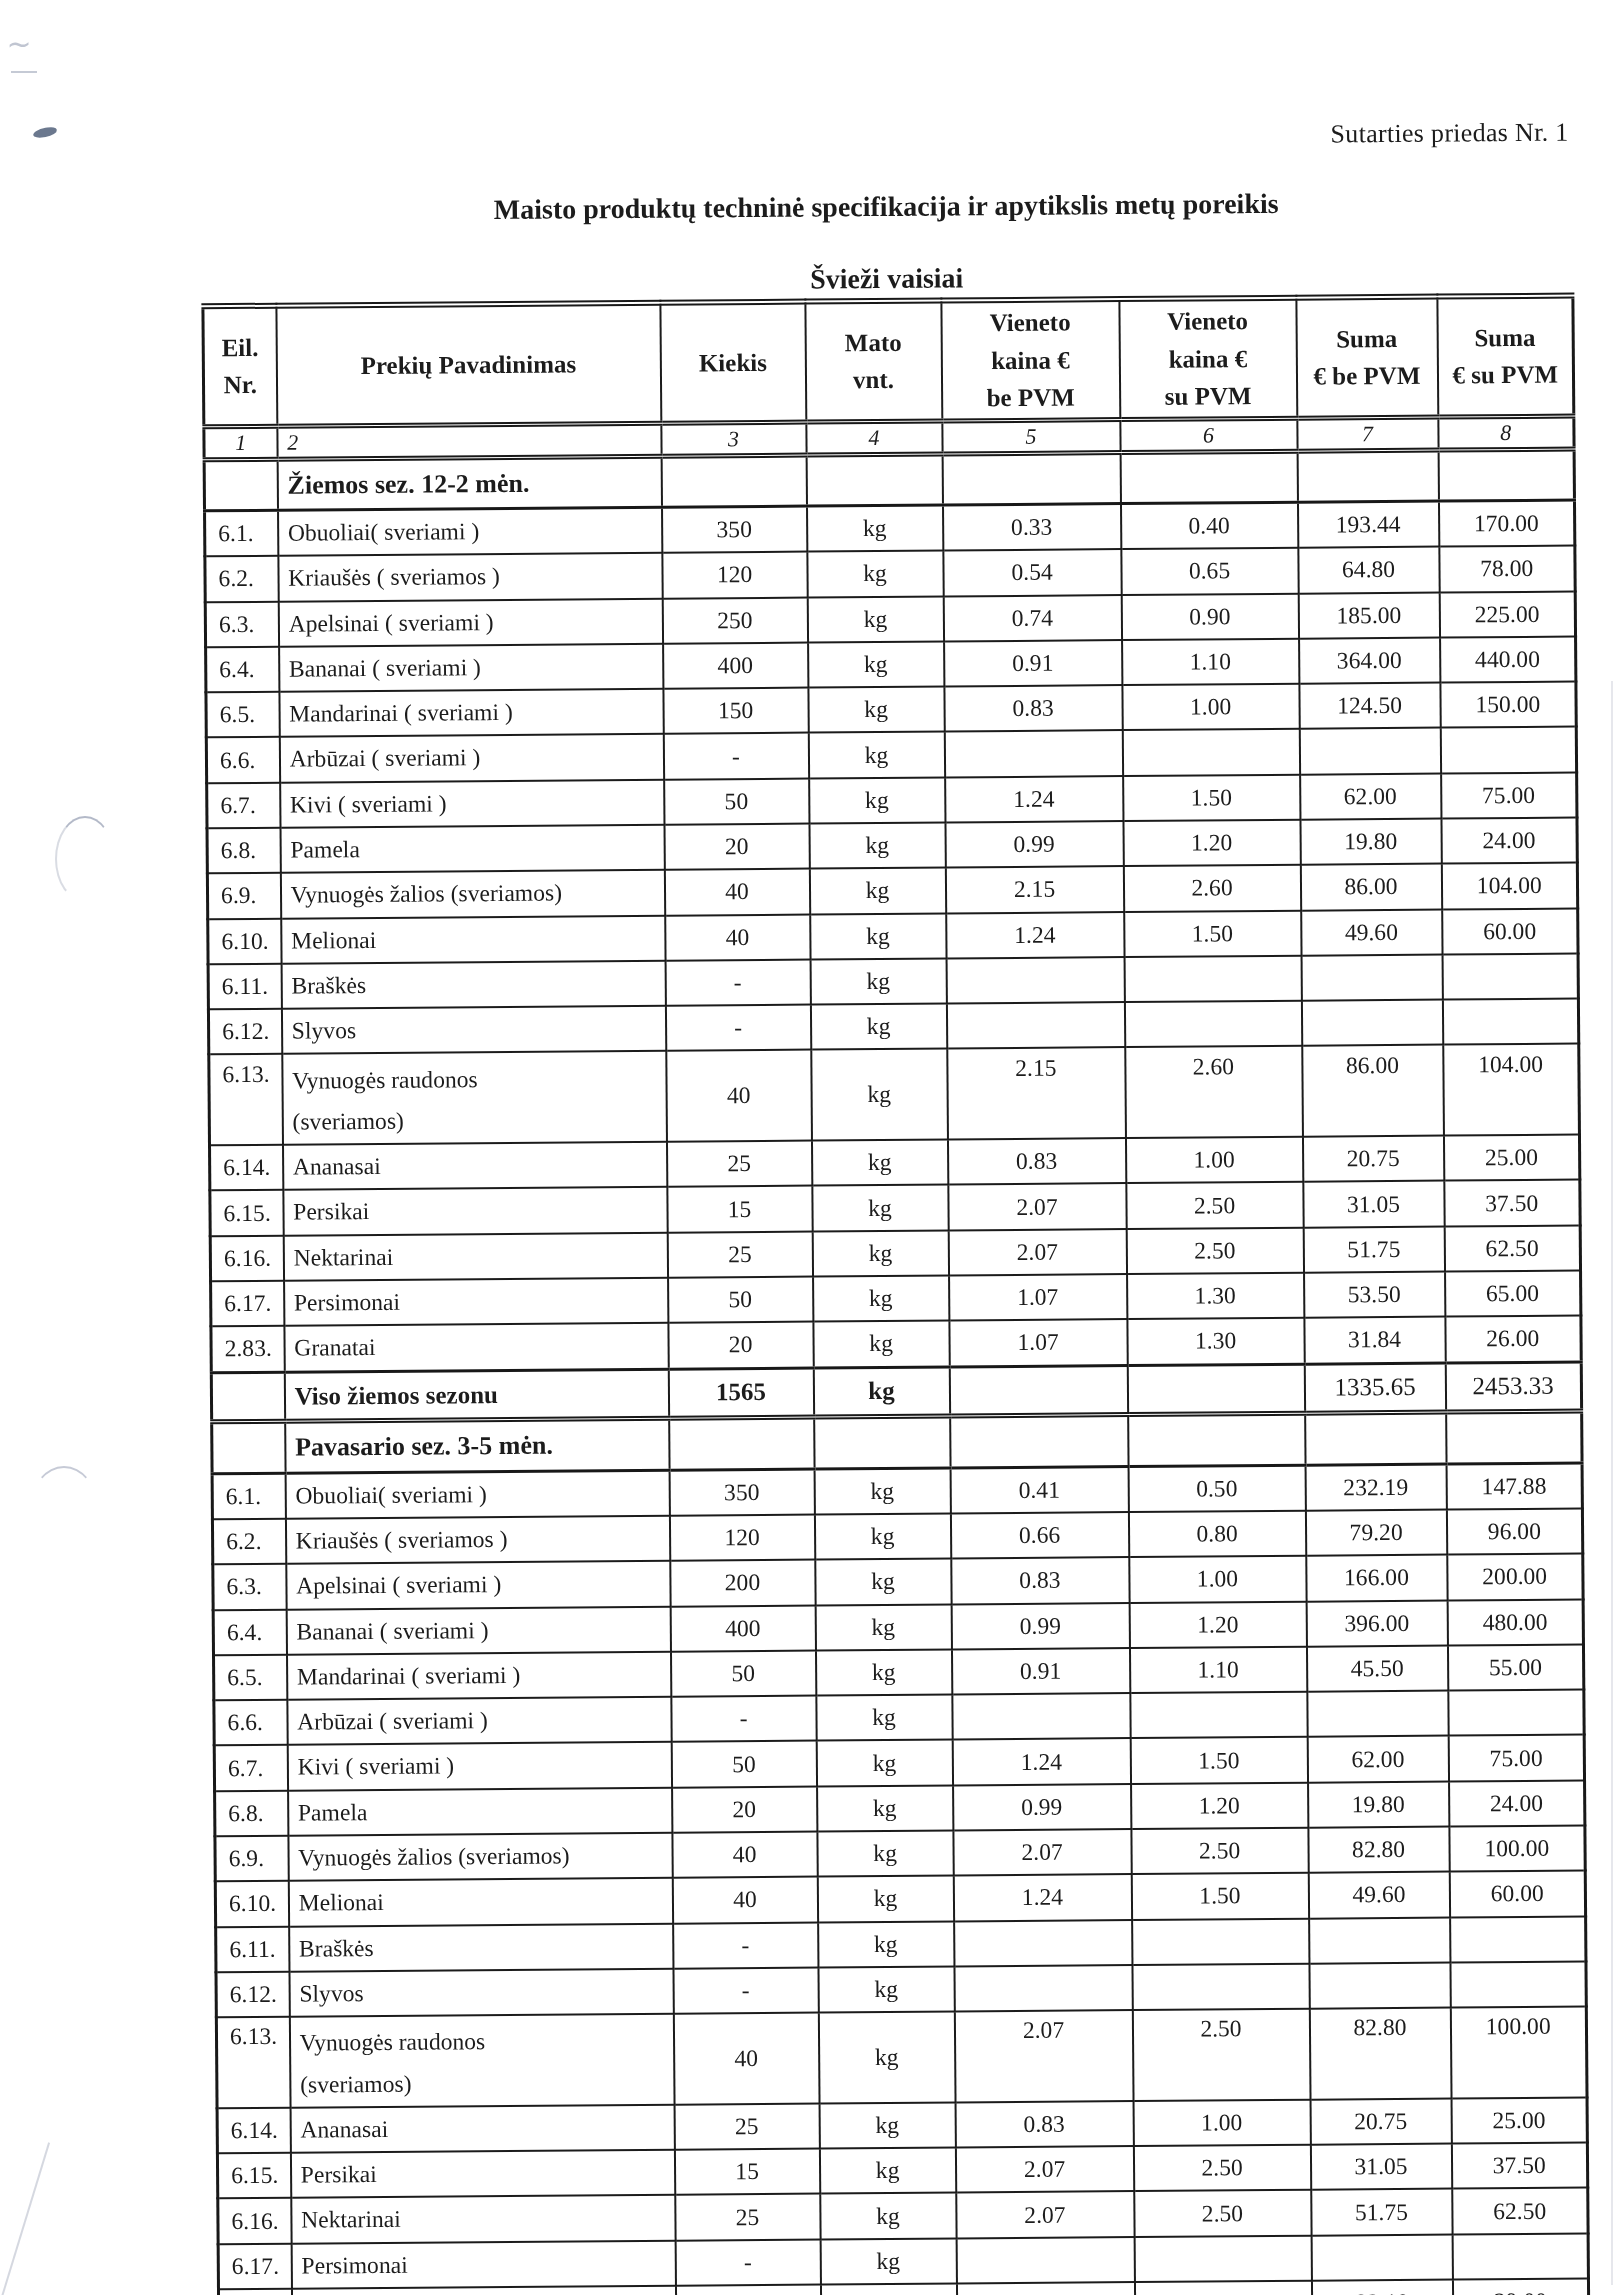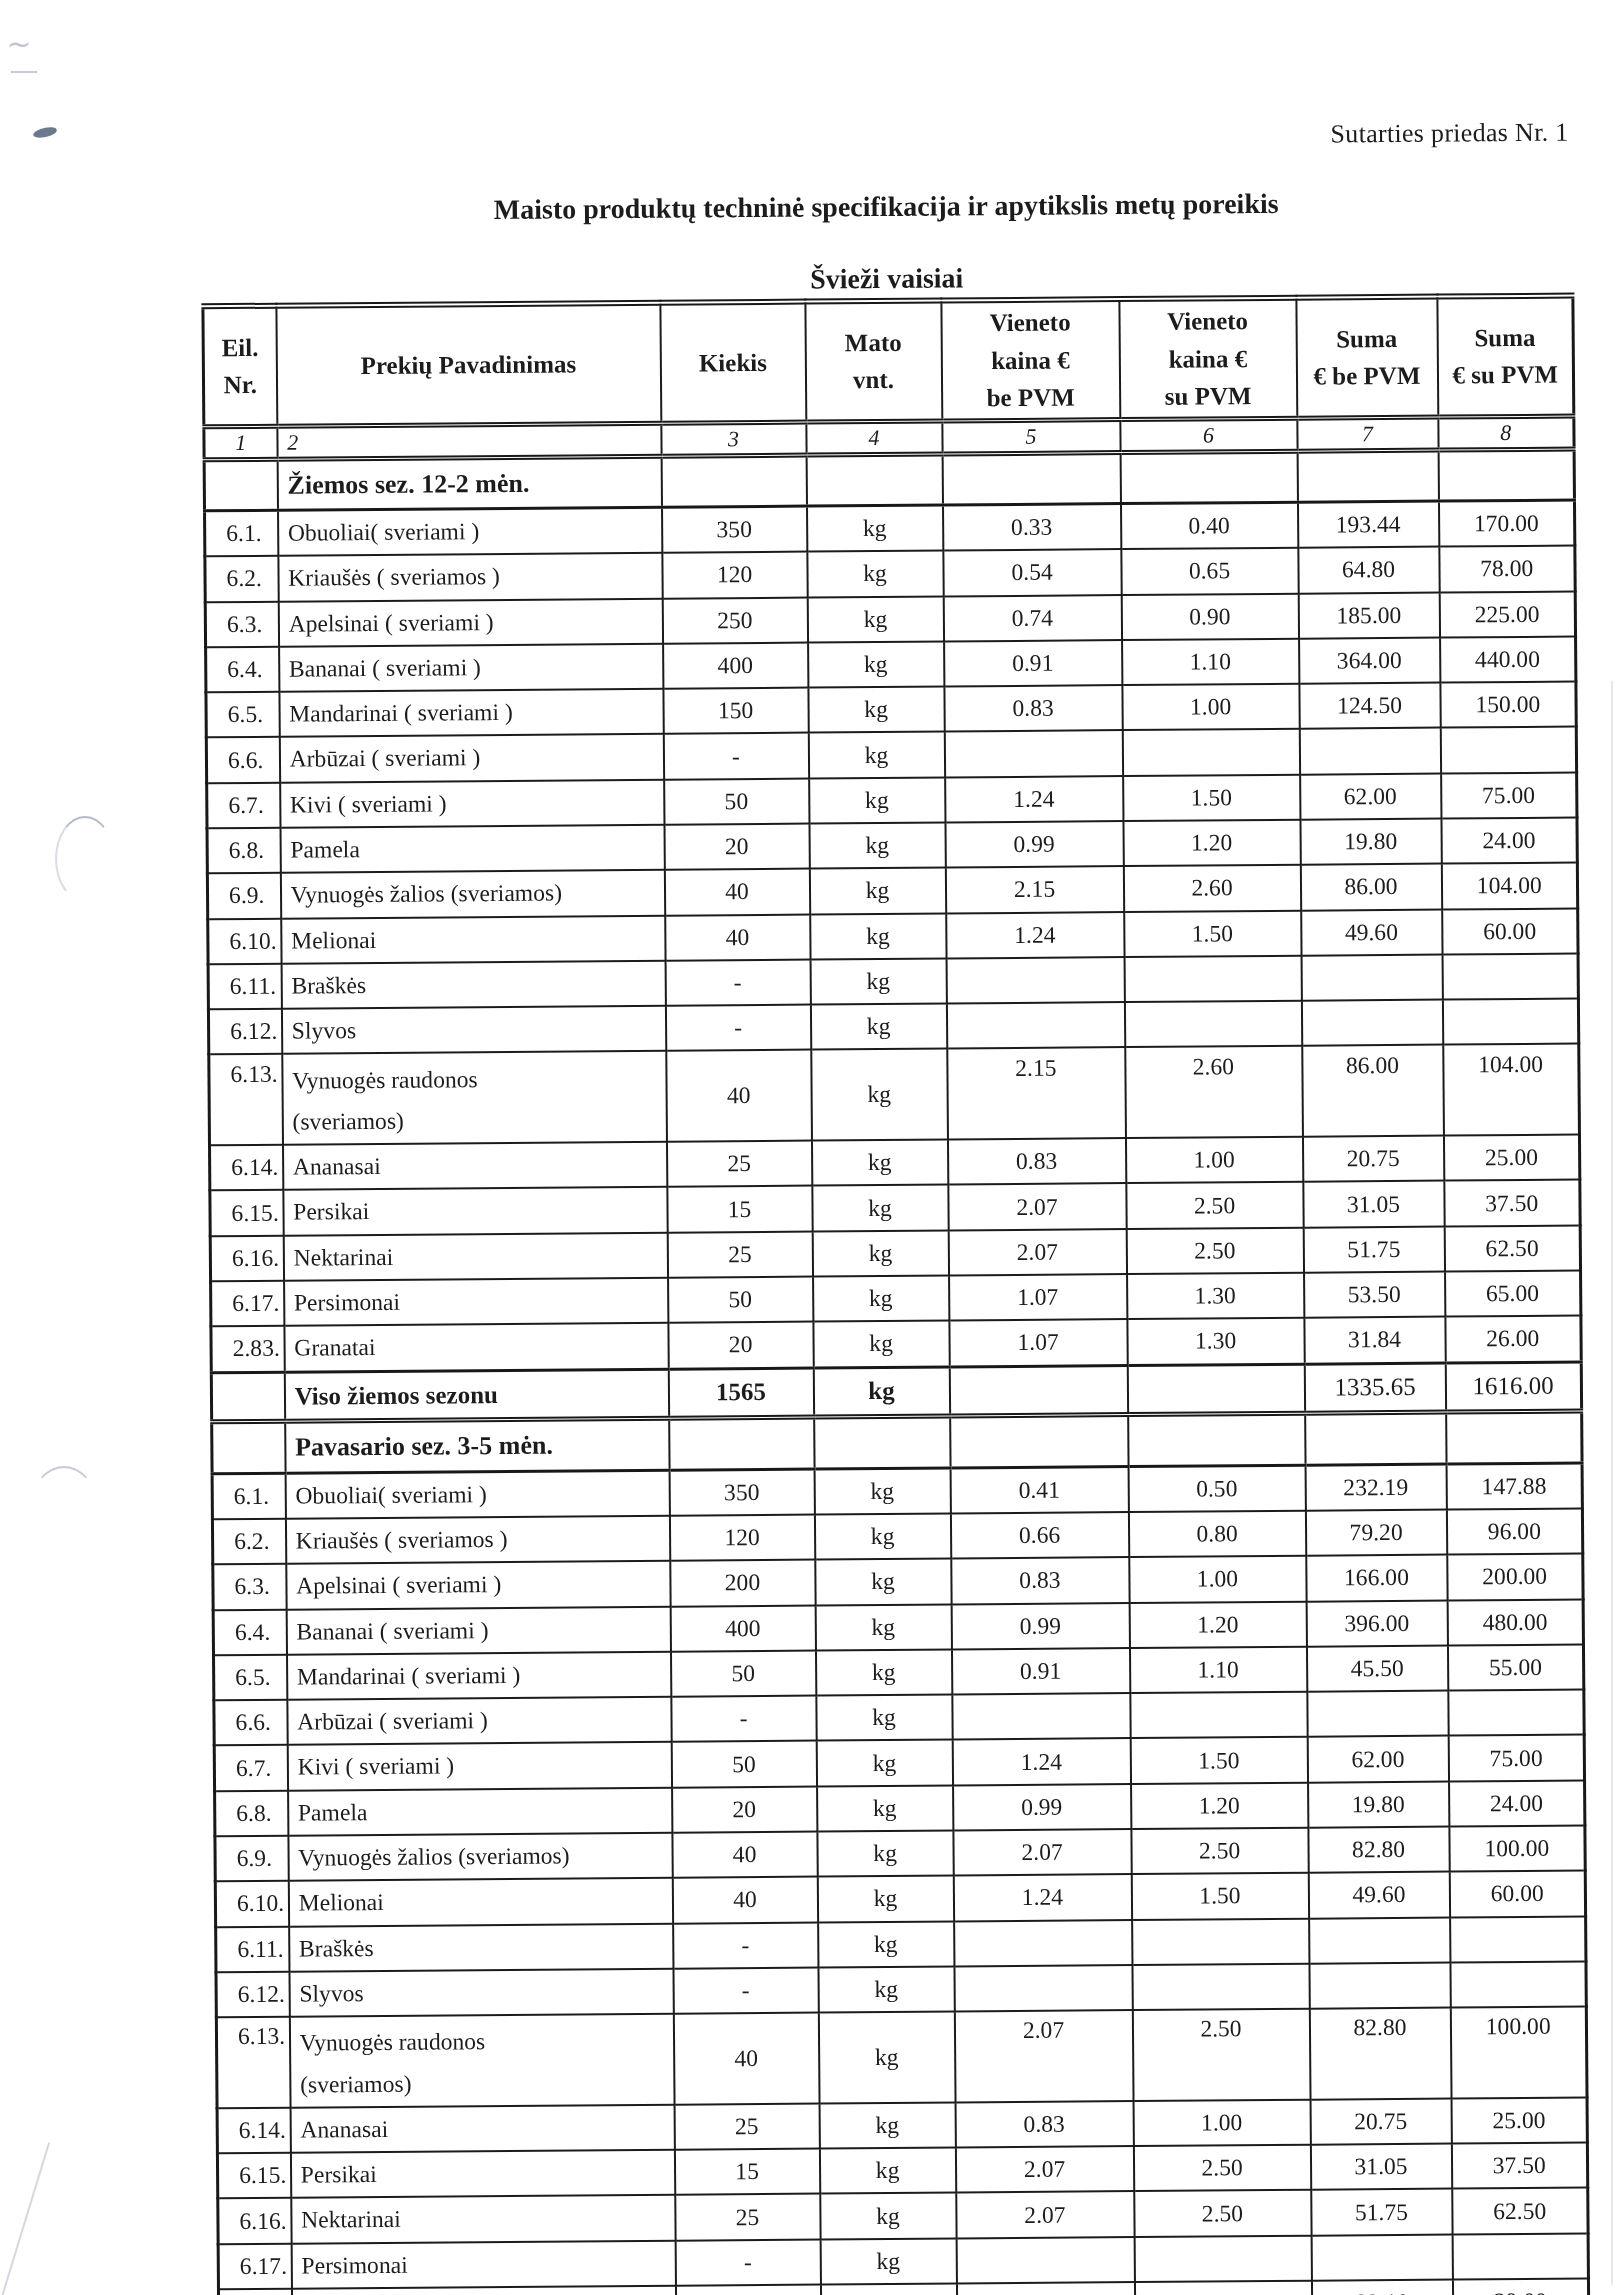--- a/index.html
+++ b/index.html
@@ -27,21 +27,21 @@
     height:92px;font-size:25px;font-weight:bold;text-align:center;
     white-space:pre-line;line-height:1.5;border-bottom:5.9px double #181818;
   }
   .row-nums td{
     height:26px;font-size:22px;font-style:italic;text-align:center;
     border-bottom:5.9px double #181818;
   }
   .row-nums td:nth-child(2){text-align:left;padding-left:9.2px;}
 
   .row-data td{height:31px;font-size:23.6px;}
-  .c-nr{text-align:left;padding-left:20px;}
+  .c-nr{text-align:left;padding-left:12px;}
   .c-name{text-align:left;padding-left:9.2px;white-space:pre-line;line-height:1.75;}
   .c-kiekis,.c-mato,.c-kaina_be,.c-kaina_su,.c-suma_be,.c-suma_su{text-align:center;}
 
   .section-row td{height:37px;border-top:5.9px double #181818;border-bottom:3.9px solid #181818;}
   .section-row .c-name{font-weight:bold;font-size:26px;}
 
   .total-row td{height:39px;font-size:25px;border-top:3.9px solid #181818;border-bottom:5.9px double #181818;}
   .total-row .c-name,.total-row .c-kiekis,.total-row .c-mato{font-weight:bold;}
 
   .row-tall td{height:71px;vertical-align:top;padding-top:5.2px;}
@@ -301,21 +301,21 @@
             <td class="c-suma_su">26.00</td>
           </tr>
           <tr class="total-row">
             <td class="c-nr"></td>
             <td class="c-name">Viso žiemos sezonu</td>
             <td class="c-kiekis">1565</td>
             <td class="c-mato">kg</td>
             <td class="c-kaina_be"></td>
             <td class="c-kaina_su"></td>
             <td class="c-suma_be">1335.65</td>
-            <td class="c-suma_su">1616.00</td>
+            <td class="c-suma_su">2453.33</td>
           </tr>
           <tr class="section-row">
             <td class="c-nr"></td>
             <td class="c-name">Pavasario sez. 3-5  mėn.</td>
             <td class="c-kiekis"></td>
             <td class="c-mato"></td>
             <td class="c-kaina_be"></td>
             <td class="c-kaina_su"></td>
             <td class="c-suma_be"></td>
             <td class="c-suma_su"></td>

